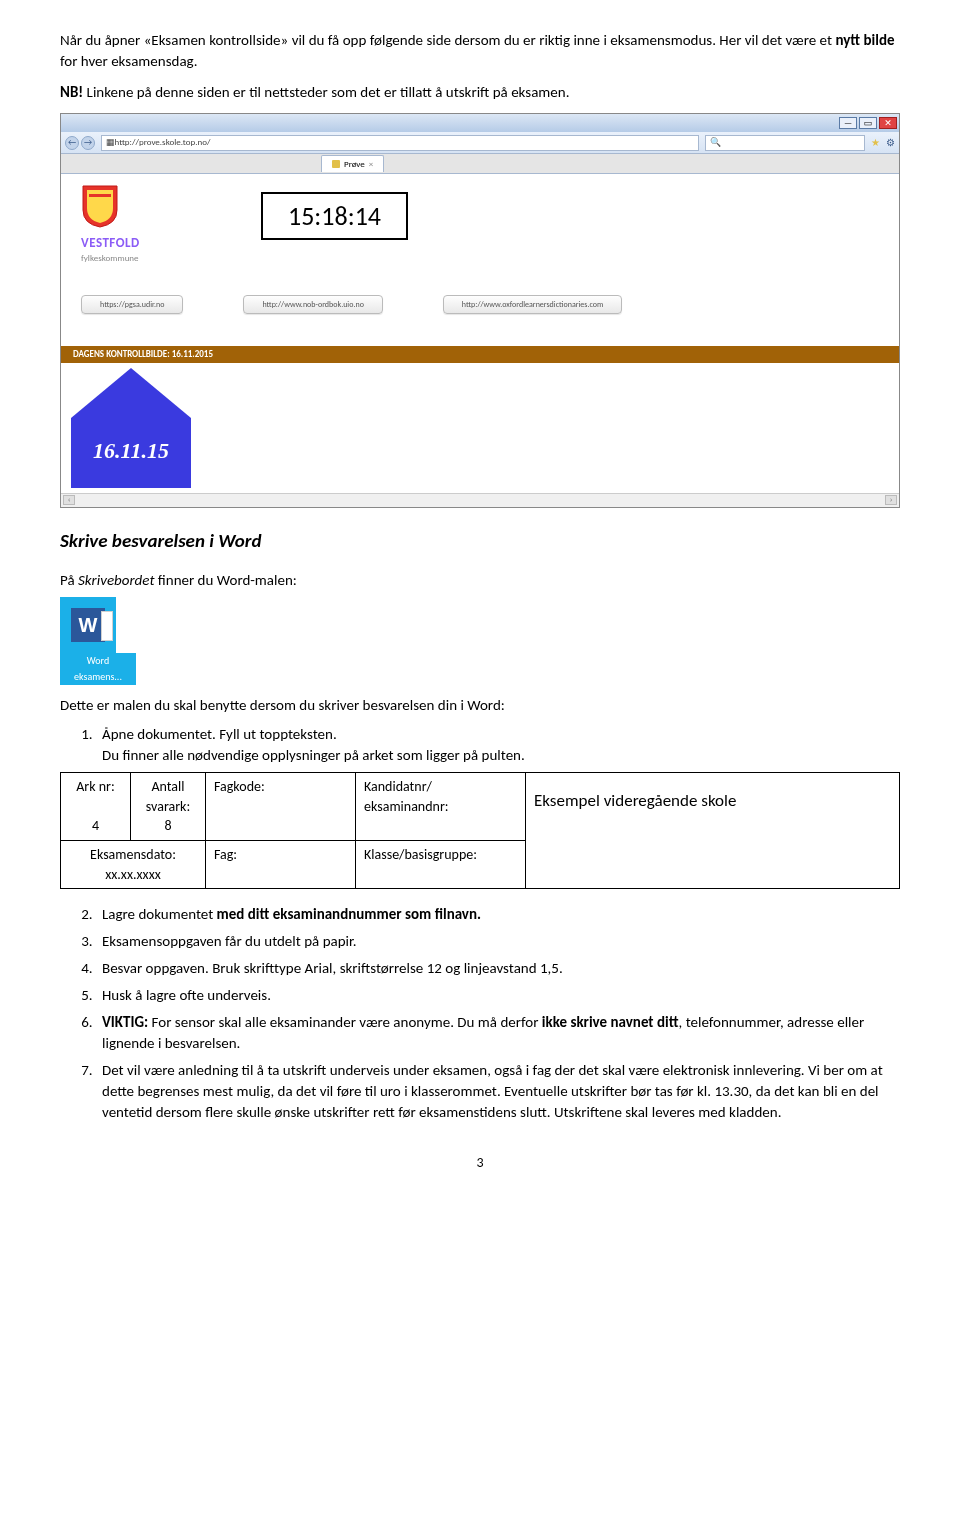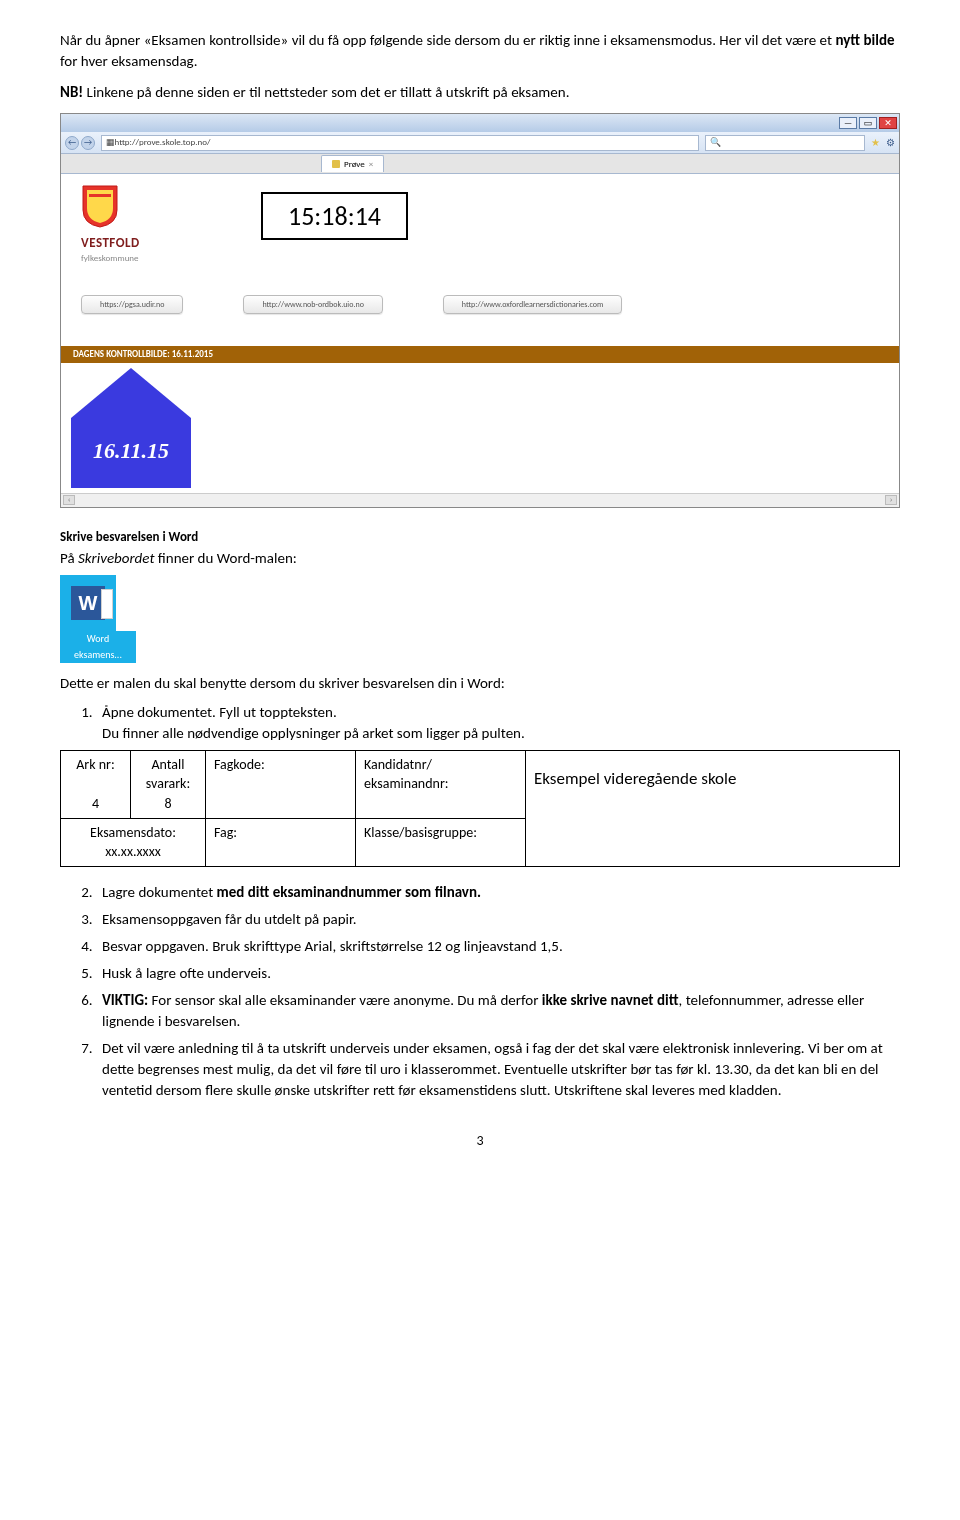--- a/index.html
+++ b/index.html
@@ -61,21 +61,21 @@
       font-size:9px;
       display:flex;
       align-items:center;
       gap:4px;
       border-radius:2px 2px 0 0;
     }
     .tab-fav { width:8px; height:8px; background:#e2c04a; border-radius:1px; }
     .browser-body { padding: 10px 20px 30px 20px; position:relative; background:#fff;}
     .logo-area { display:flex; align-items:flex-start; gap:6px; flex-direction:column;}
     .shield-svg { width:38px; height:44px; }
-    .logo-text { color:#7f1d1d; font-size:13px; font-weight:600; letter-spacing:0.5px;}
+    .logo-text { color:#8b5cf6; font-size:13px; font-weight:600; letter-spacing:0.5px;}
     .logo-sub { color:#888; font-size:9px; }
     .clock-box {
       position:absolute;
       top: 18px;
       left: 200px;
       border: 2px solid #000;
       padding: 4px 25px;
       font-size: 26px;
       font-weight: 400;
       background:#fff;
@@ -110,21 +110,21 @@
       height:14px;
       background:#f0f0f0;
       border-top:1px solid #ccc;
       display:flex;
       justify-content:space-between;
       align-items:center;
       padding:0 2px;
     }
     .scroll-arrow { width:12px; height:10px; background:#e0e0e0; border:1px solid #bbb; font-size:8px; display:flex; align-items:center; justify-content:center; color:#666;}
 
-    h2.section { font-size: 13px; font-weight: bold; margin-top: 20px; margin-bottom: 2px; }
+    h2.section { font-size: 19px; font-weight: bold; margin-top: 20px; margin-bottom: 16px; font-style: italic; }
     .subline { font-style: italic; }
     .word-icon-block { margin: 6px 0 10px 0; }
     .word-tile {
       width: 56px; height: 56px; background:#1bb0e8;
       display:flex; align-items:center; justify-content:center;
     }
     .word-square {
       width:34px; height:34px; background:#2b579a; color:#fff;
       font-family: "Segoe UI", Arial; font-weight:bold; font-size:20px;
       display:flex; align-items:center; justify-content:center;

